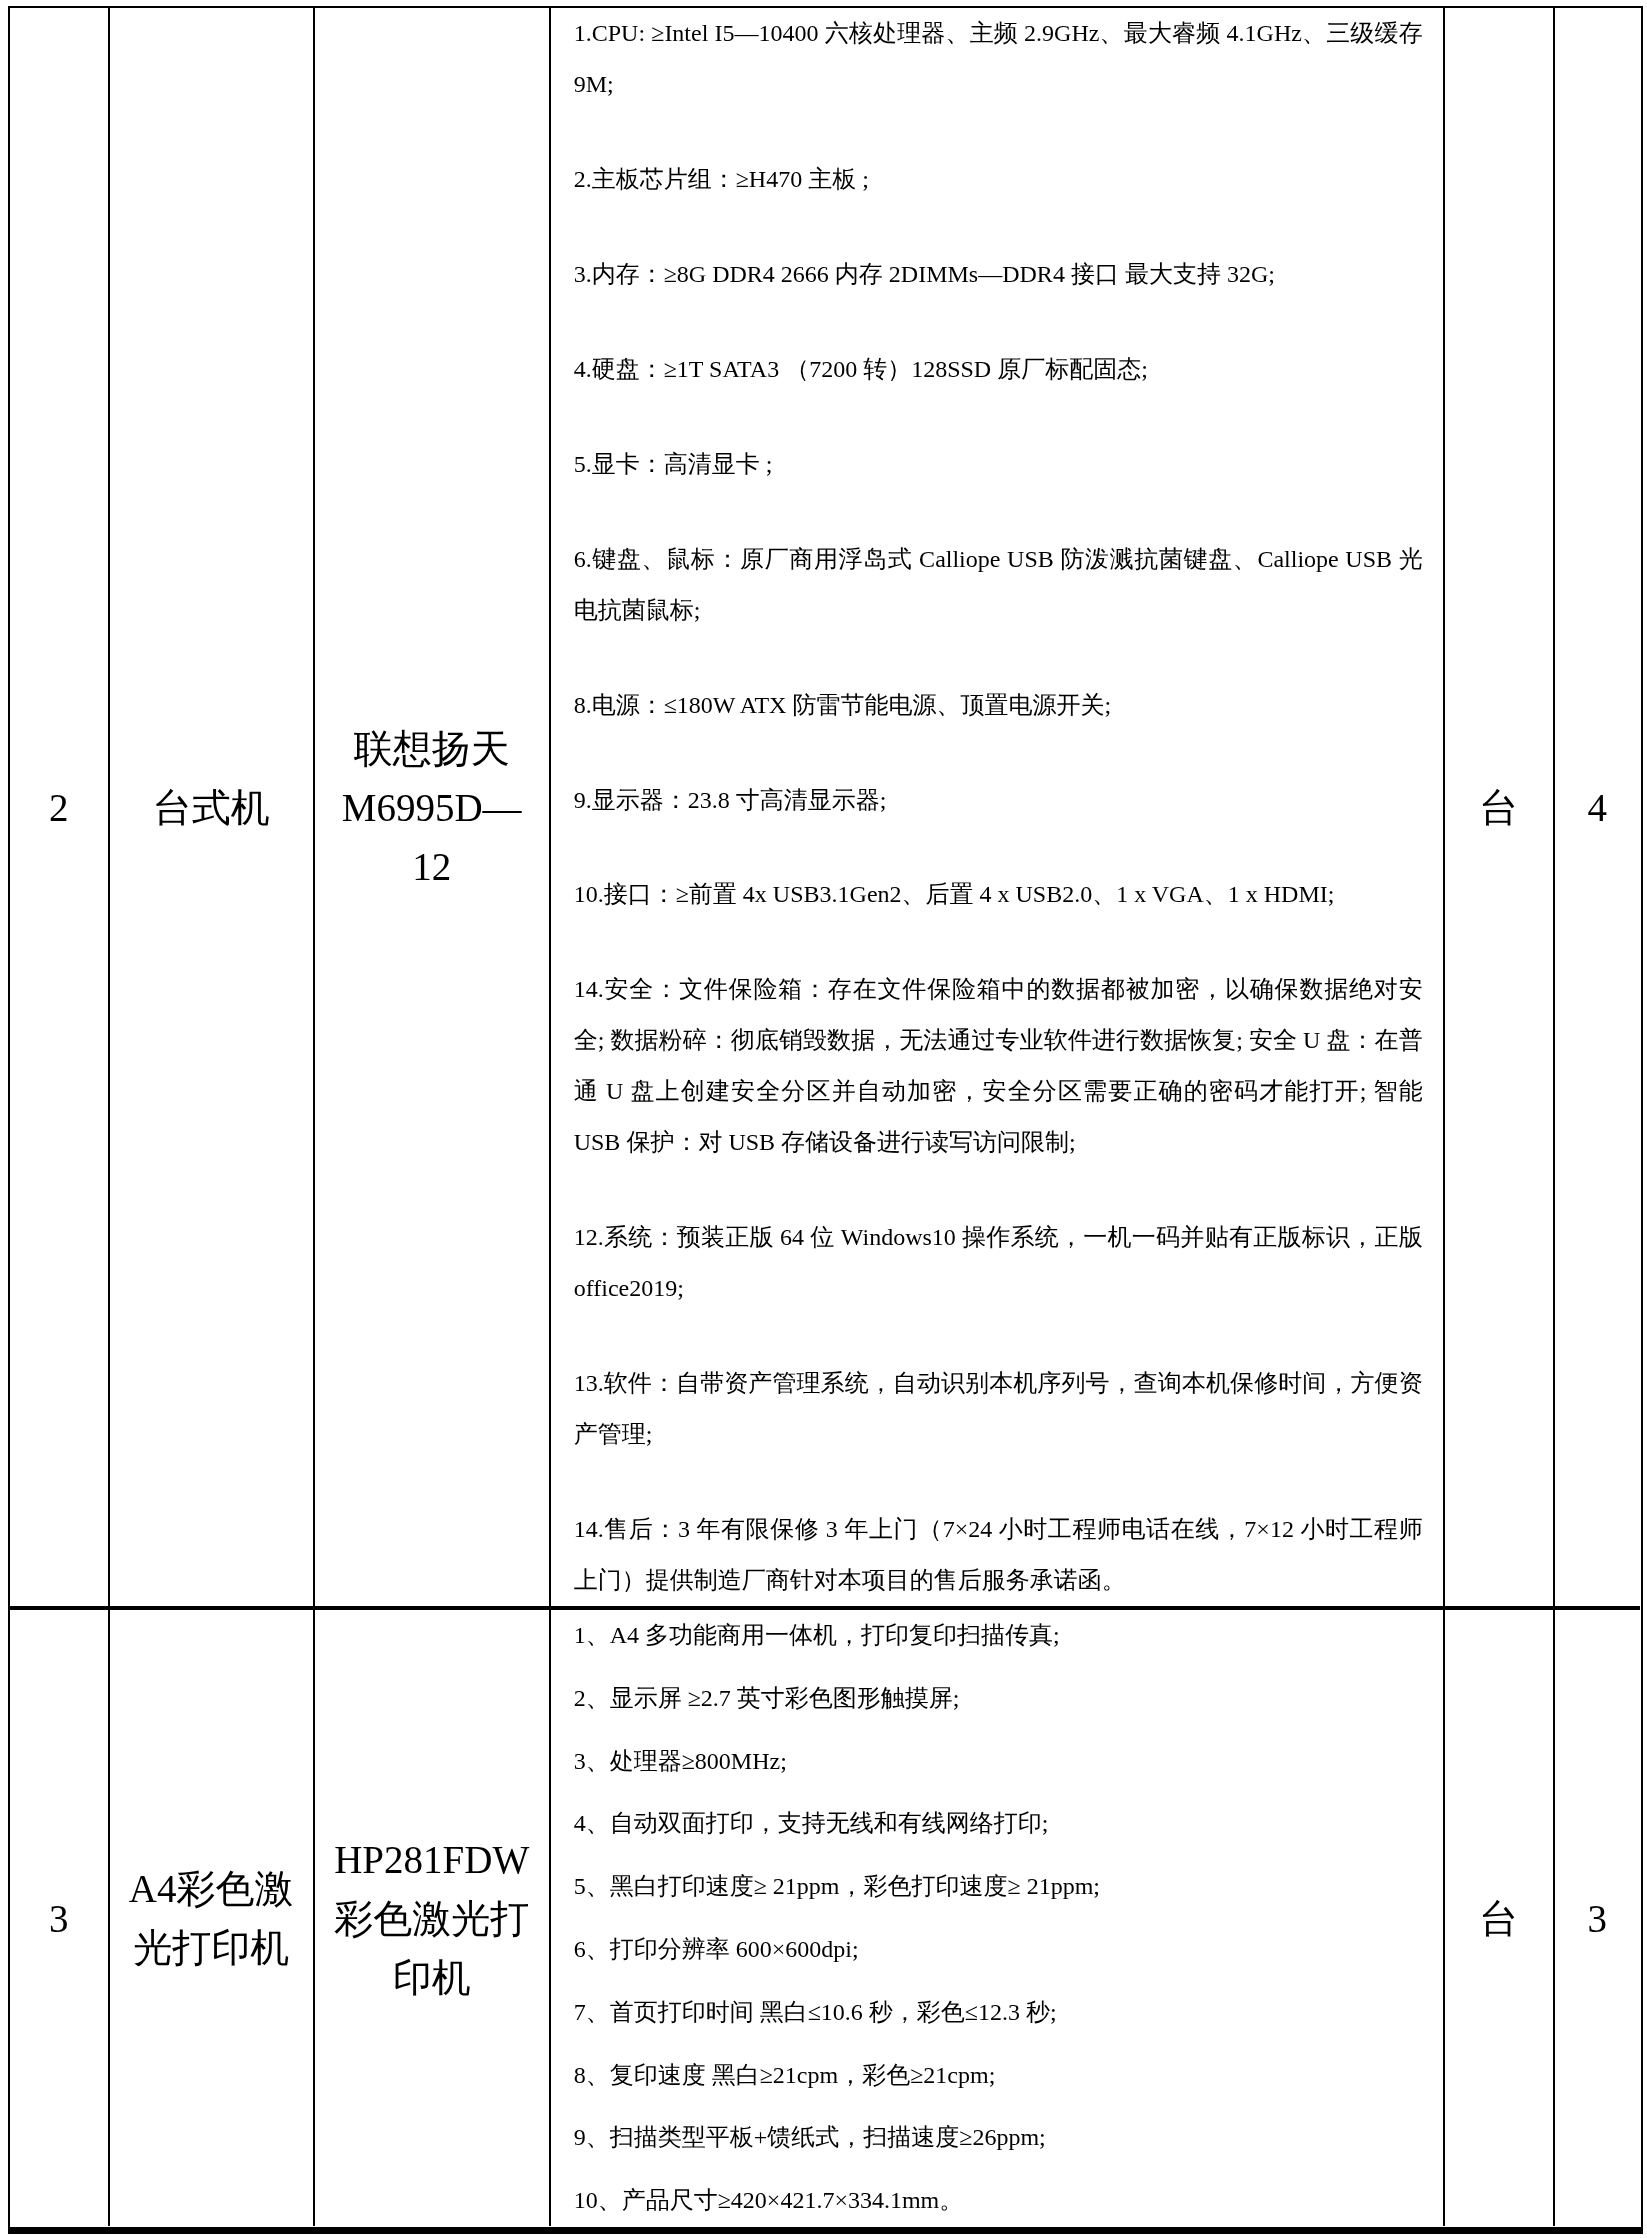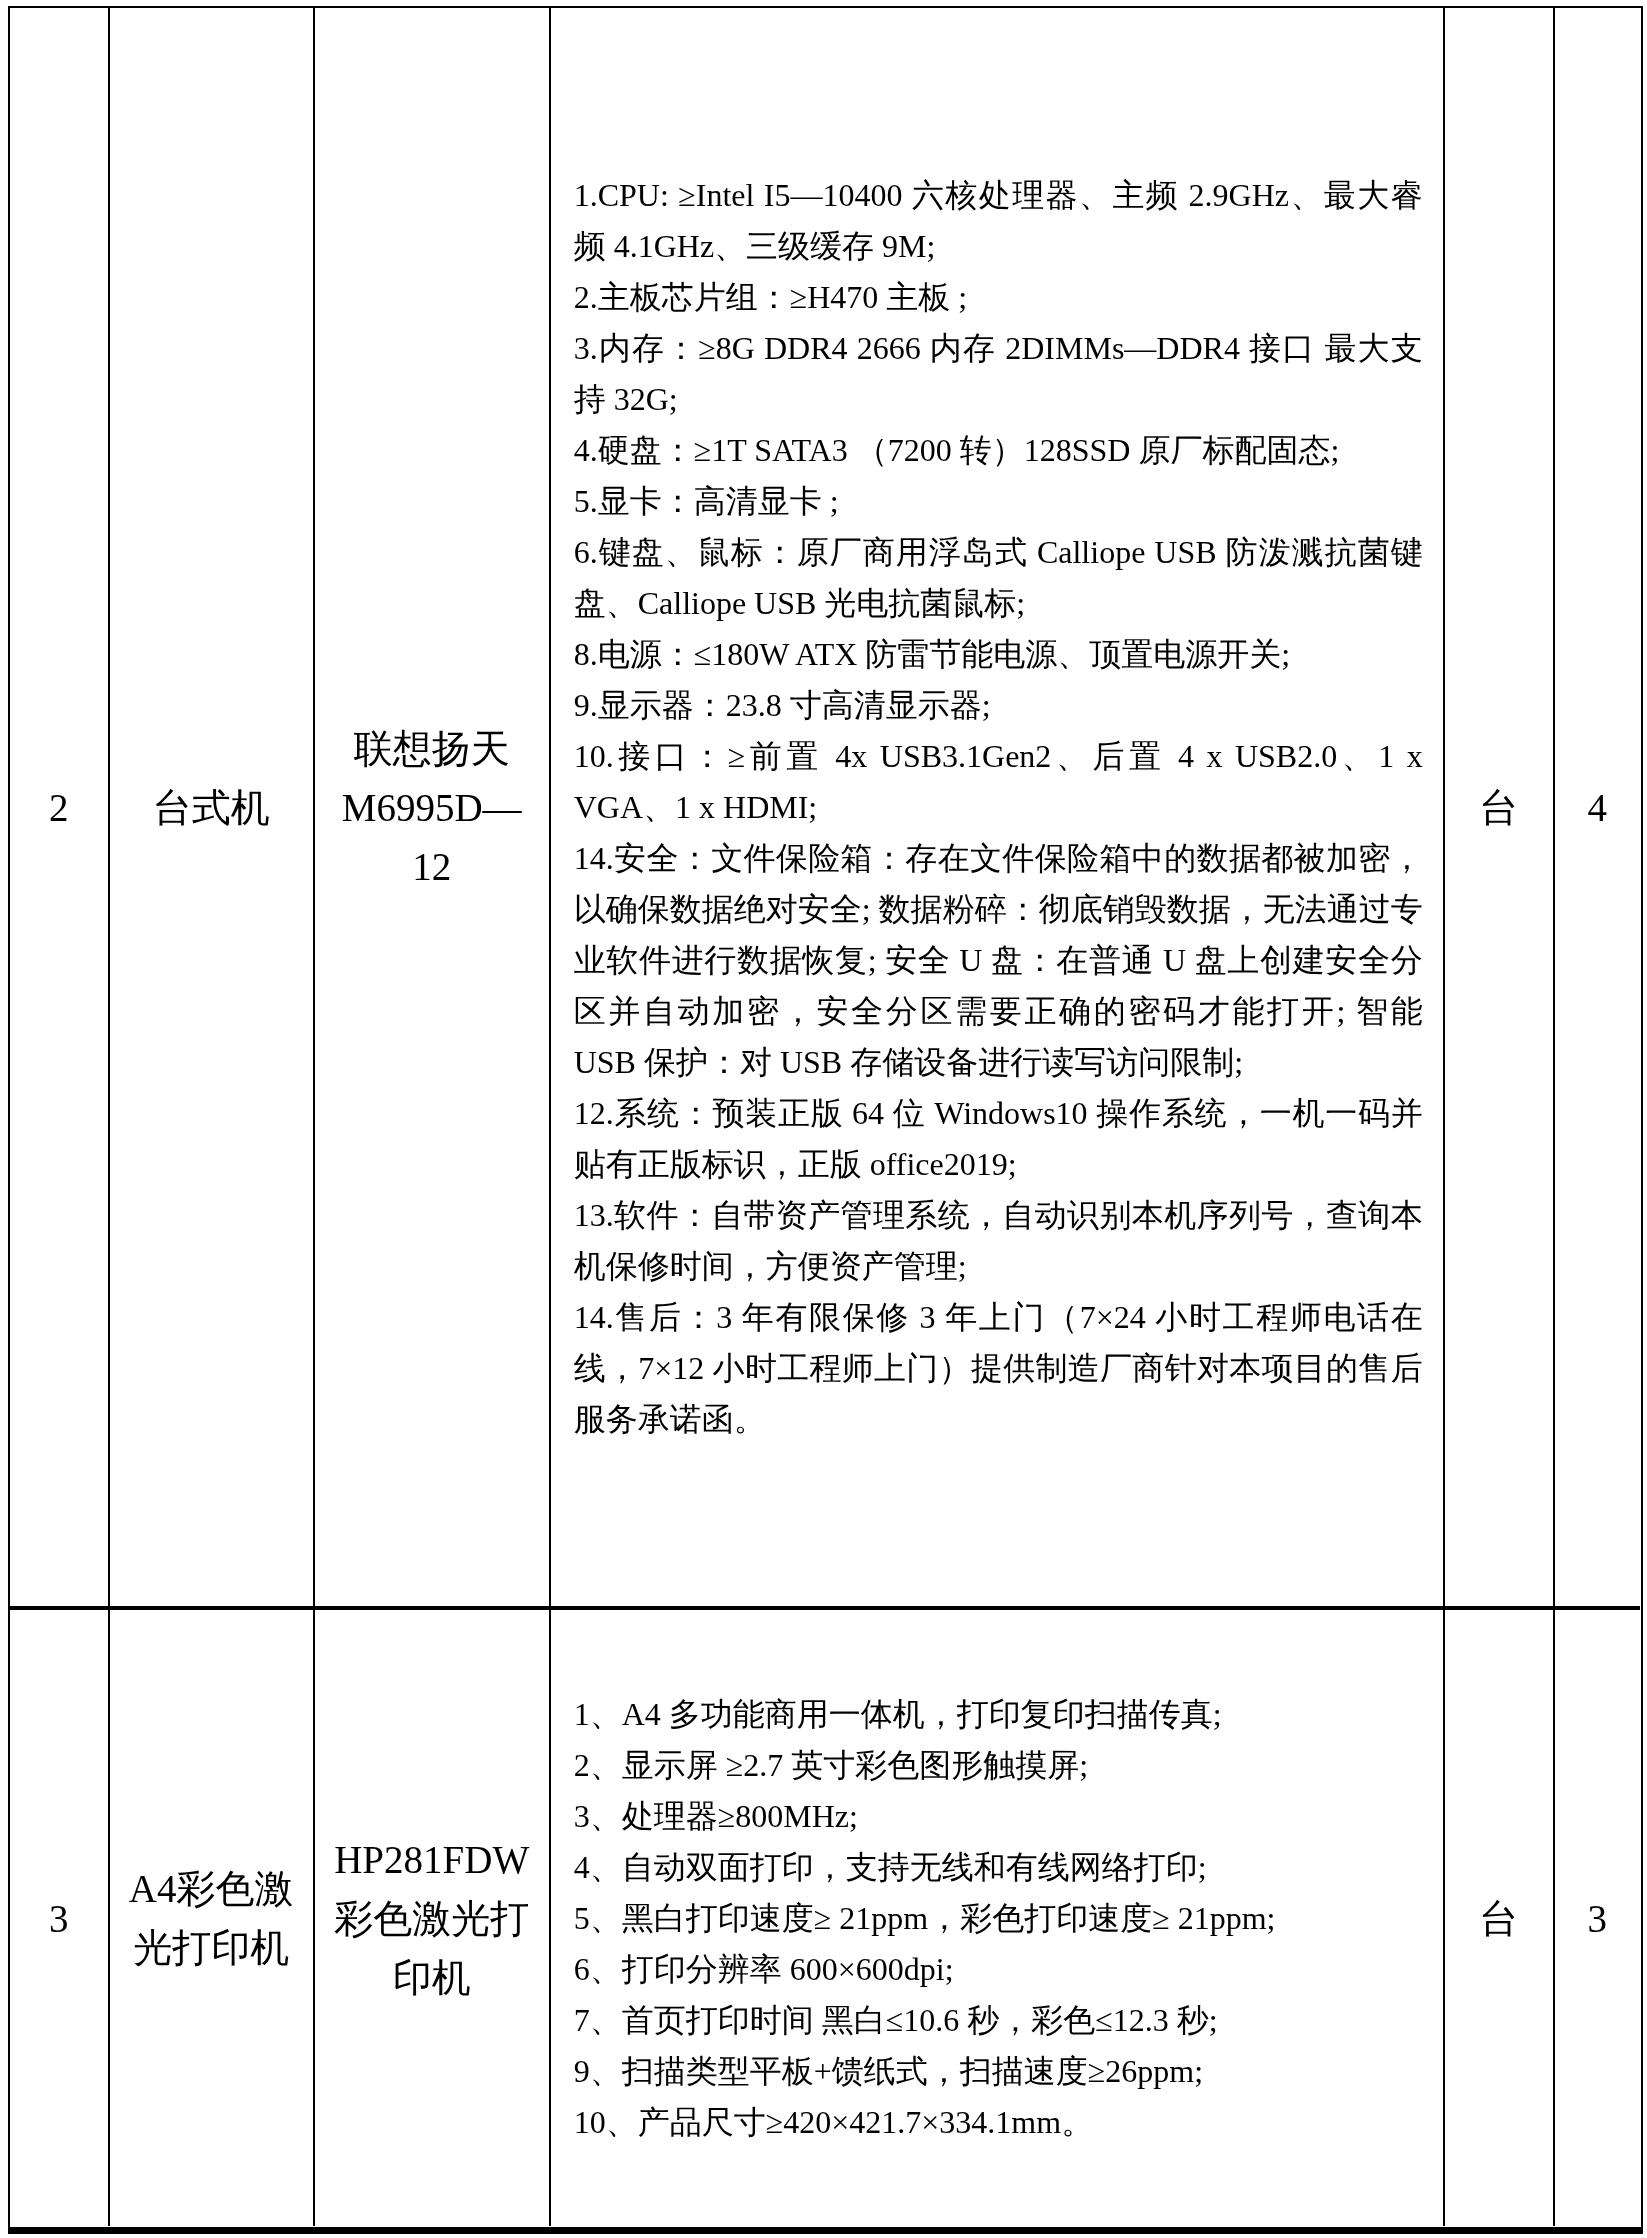--- a/index.html
+++ b/index.html
@@ -44,23 +44,23 @@
     align-items: center;
     justify-content: center;
     text-align: center;
     font-size: 39px;
     line-height: 59px;
     white-space: pre-line;
   }
   .specs {
     display: flex;
     flex-direction: column;
-    justify-content: center;
+    justify-content: space-between;
     padding: 0 20px 0 23px;
-    font-size: 32px;
+    font-size: 24px;
     line-height: 51px;
   }
   .spec-item {
     text-align: justify;
   }
 </style>
 </head>
 <body>
 
 <div class="page">
@@ -96,20 +96,21 @@
 彩色激光打
 印机</div>
     <div class="c specs">
         <div class="spec-item">1、A4 多功能商用一体机，打印复印扫描传真;</div>
         <div class="spec-item">2、显示屏 ≥2.7 英寸彩色图形触摸屏;</div>
         <div class="spec-item">3、处理器≥800MHz;</div>
         <div class="spec-item">4、自动双面打印，支持无线和有线网络打印;</div>
         <div class="spec-item">5、黑白打印速度≥ 21ppm，彩色打印速度≥ 21ppm;</div>
         <div class="spec-item">6、打印分辨率 600×600dpi;</div>
         <div class="spec-item">7、首页打印时间 黑白≤10.6 秒，彩色≤12.3 秒;</div>
+        <div class="spec-item">8、复印速度 黑白≥21cpm，彩色≥21cpm;</div>
         <div class="spec-item">9、扫描类型平板+馈纸式，扫描速度≥26ppm;</div>
         <div class="spec-item">10、产品尺寸≥420×421.7×334.1mm。</div>
       </div>
     <div class="c center">台</div>
     <div class="c center last">3</div>
 
   </div>
 </div>
 
 

